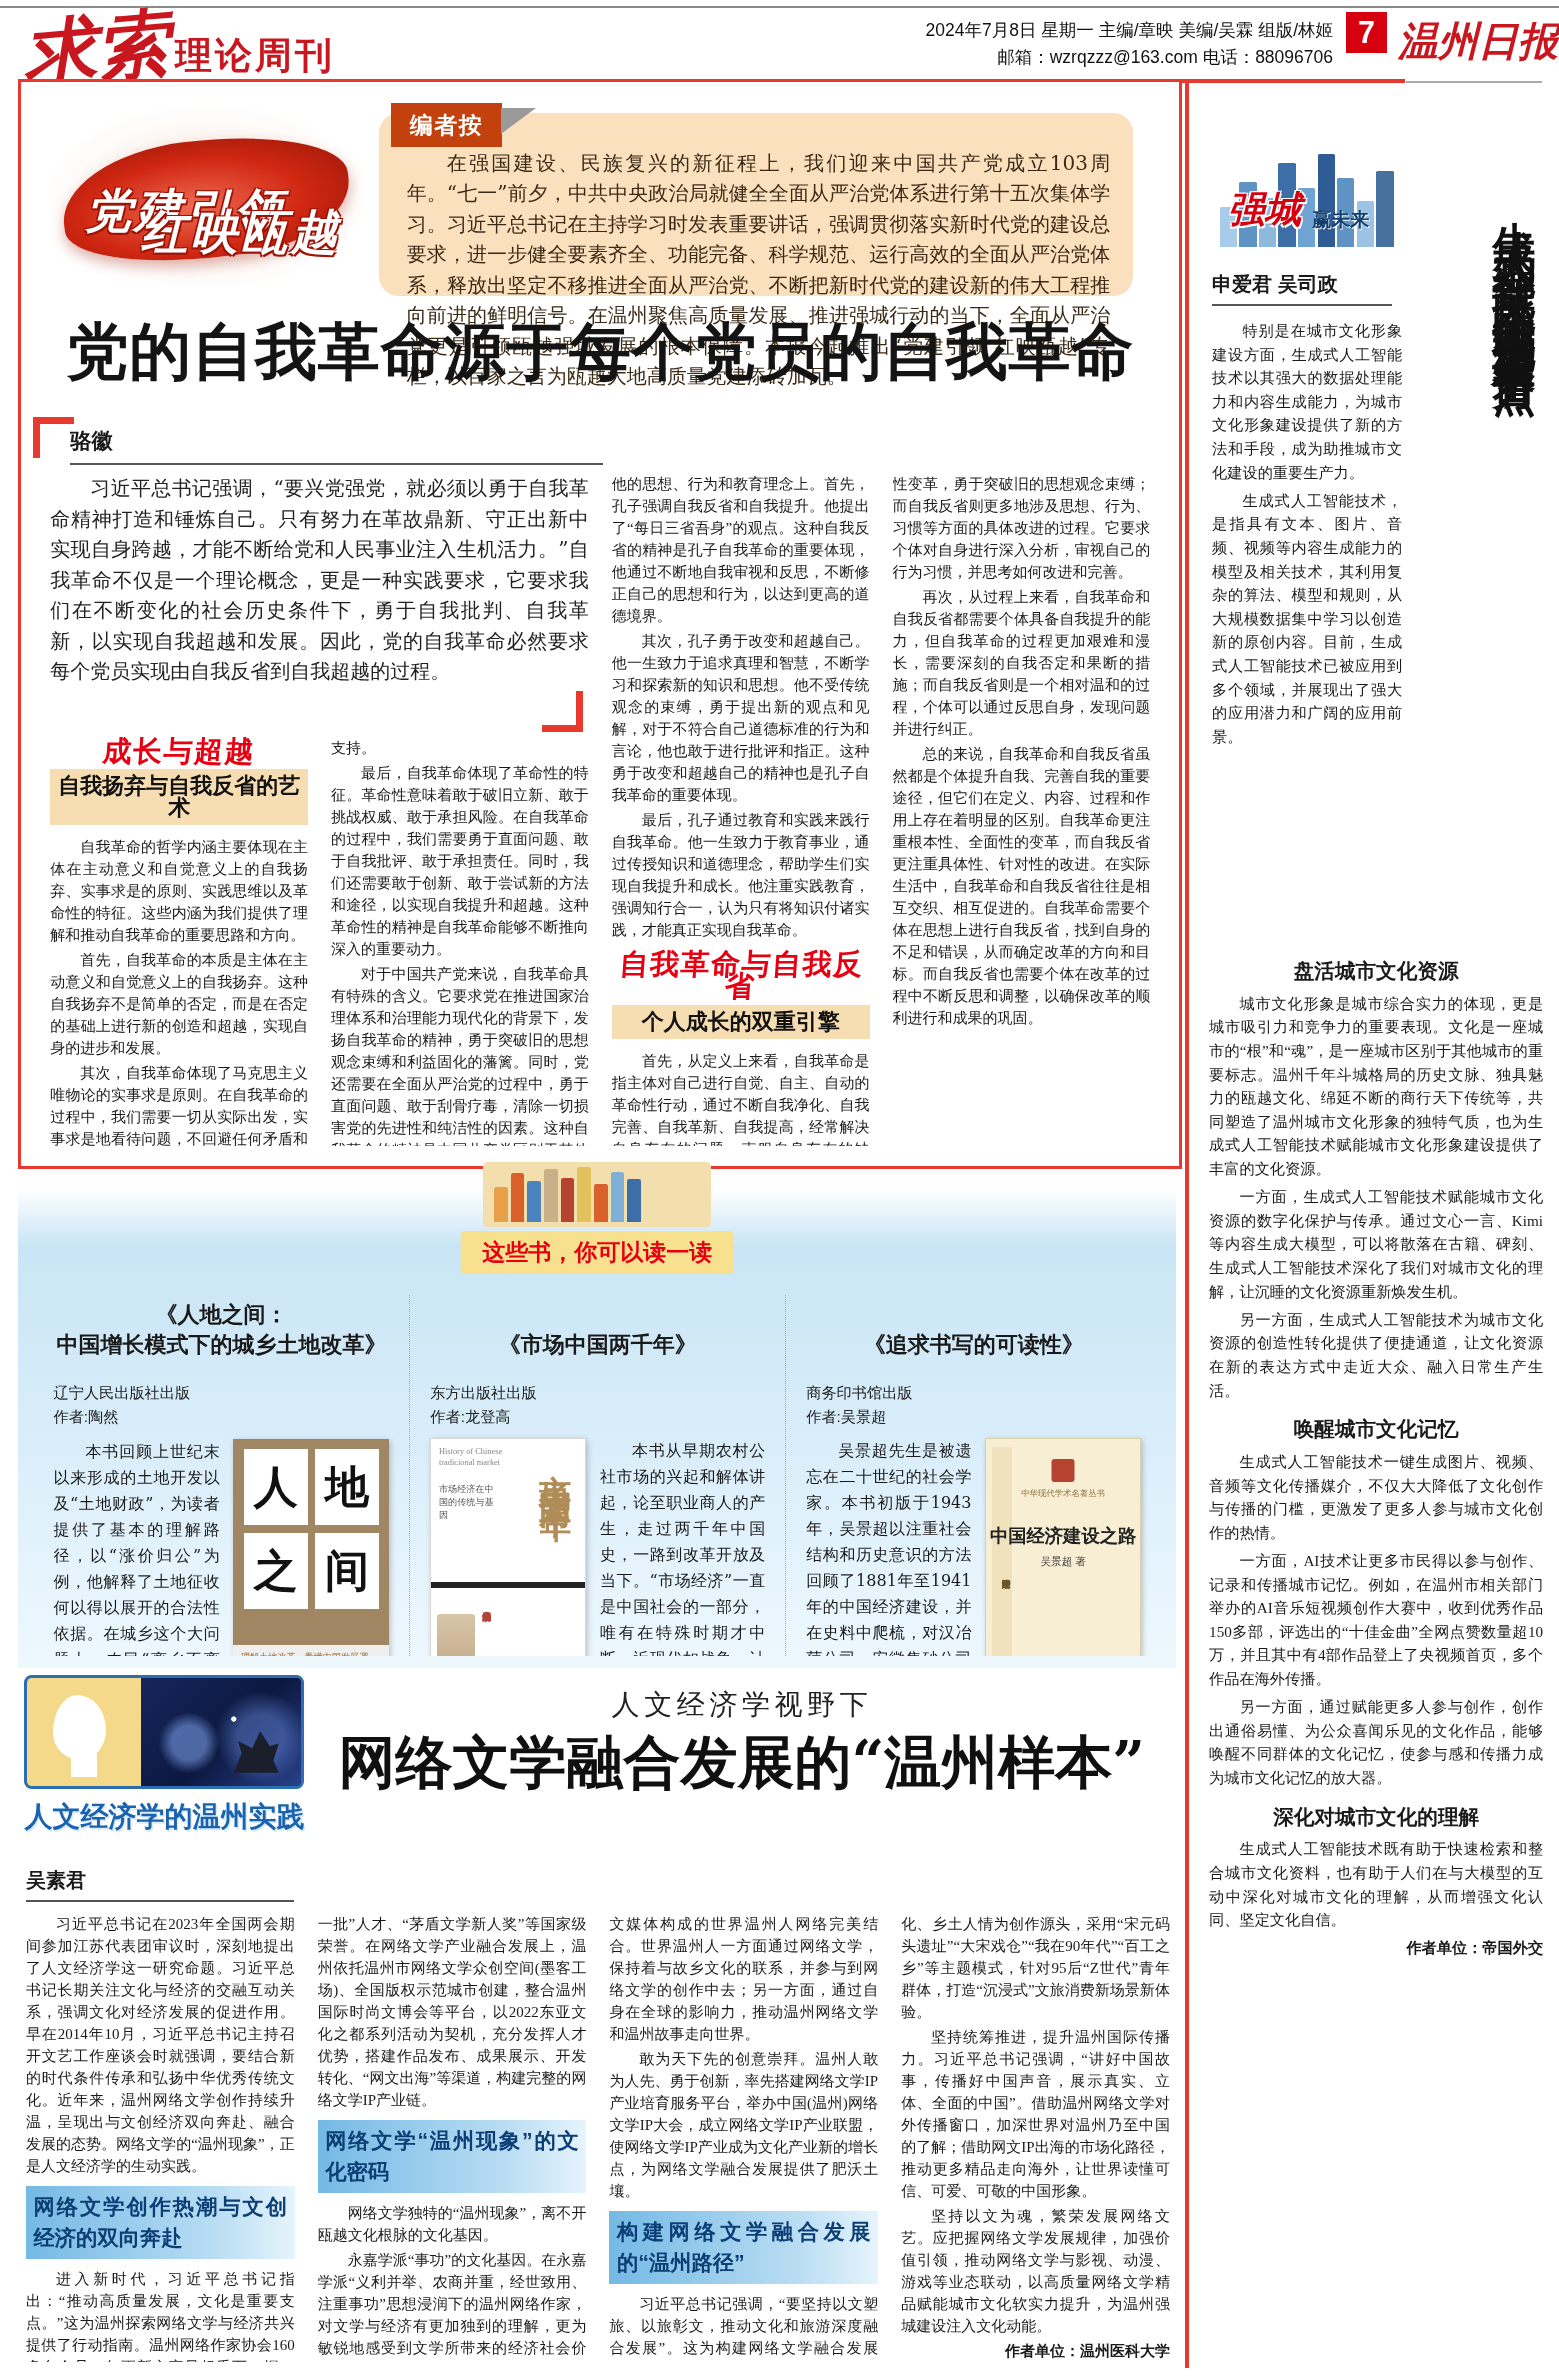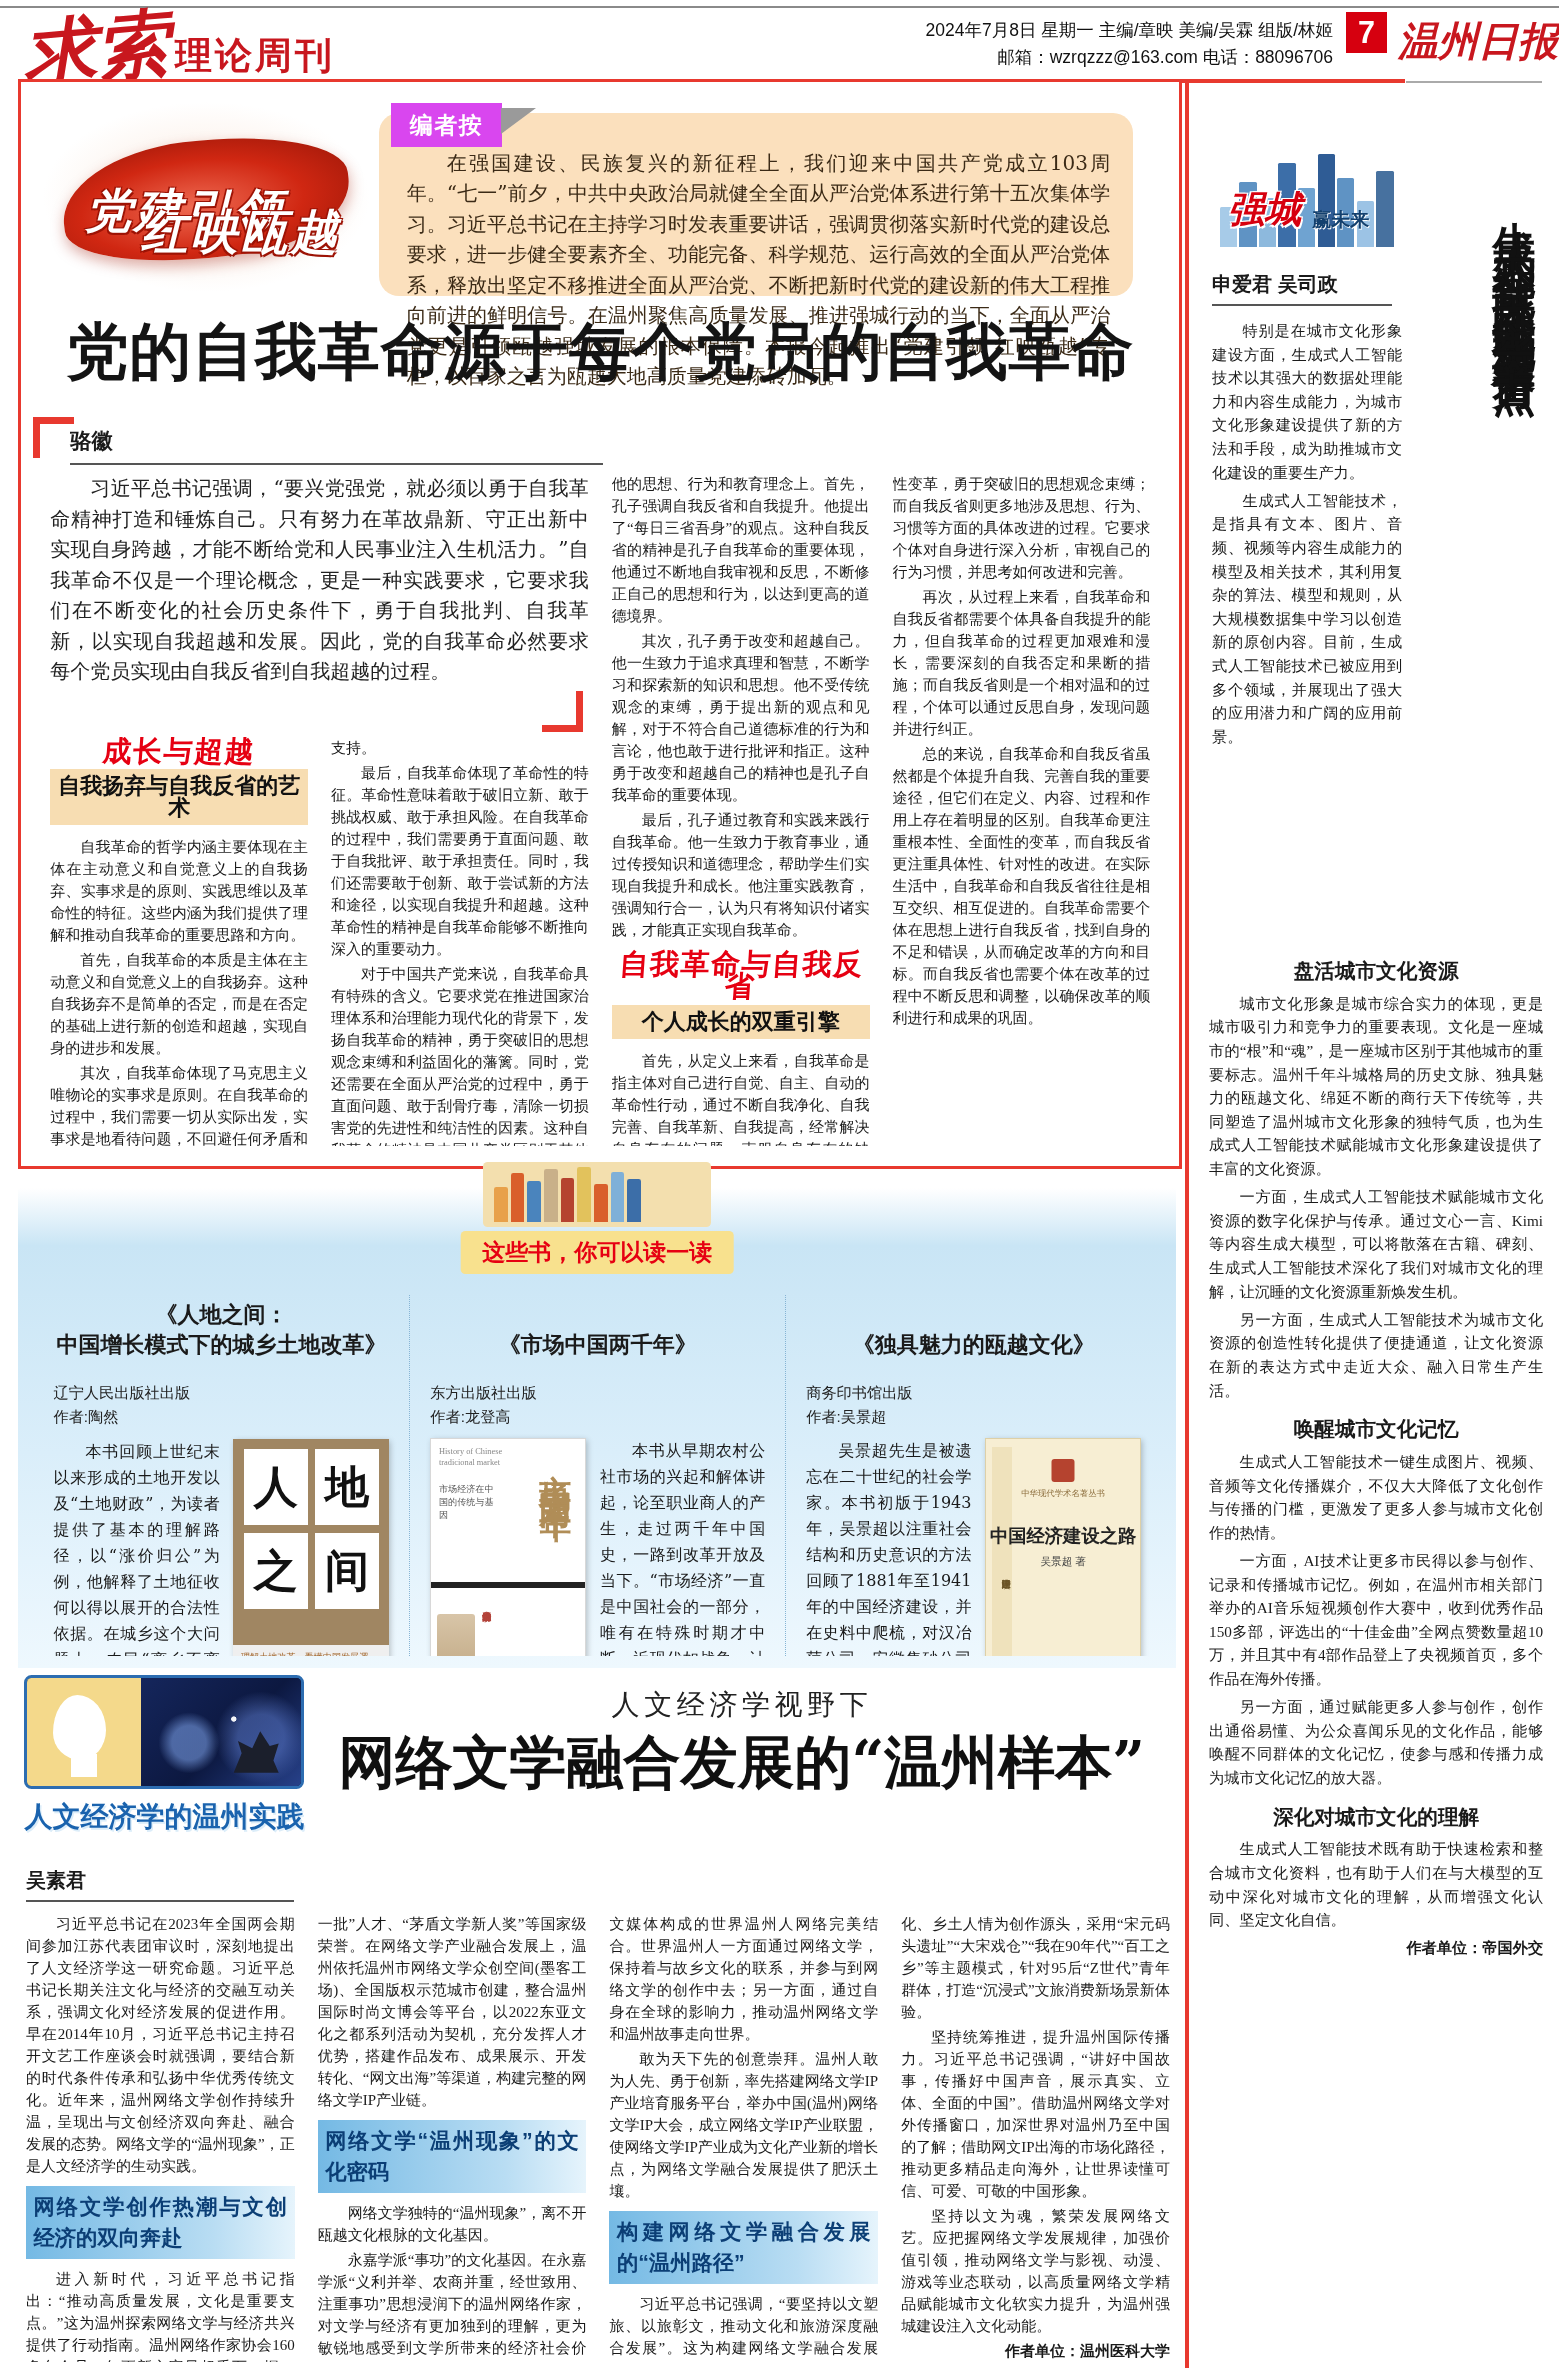--- a/index.html
+++ b/index.html
@@ -31,21 +31,21 @@
   .dj-flag{position:absolute;left:6%;top:20%;width:88%;height:62%;transform:rotate(-7deg);
            border-radius:48% 60% 42% 58% / 62% 45% 58% 40%;
            background:radial-gradient(ellipse at 45% 55%,#ef6a52 0%,#d02712 50%,#8f1306 100%);
            box-shadow:0 6.1px 13.7px rgba(160,30,15,.35);}
   .dj-t1,.dj-t2{position:absolute;font-family:"DejaVu Serif",serif;font-style:italic;font-weight:bold;
                 font-size:47px;color:#fff;letter-spacing:3px;
                 text-shadow:1.5px 1.5px 0 #9d1305,-1.5px -1.5px 0 #9d1305,1.5px -1.5px 0 #9d1305,-1.5px 1.5px 0 #9d1305;}
   .dj-t1{left:13%;top:24%;margin-top:32px;} .dj-t2{left:30%;top:52%;}
   .editor-note{position:absolute;left:358px;top:30.5px;width:754px;height:183px;background:#fbe0bd;
                border-radius:20px;}
-  .en-label{position:absolute;left:12.2px;top:-9.1px;background:#d946ef;color:#fff;
+  .en-label{position:absolute;left:12.2px;top:-9.1px;background:#c2410c;color:#fff;
             font-family:"Liberation Sans",sans-serif;font-weight:900;font-size:23px;
             padding:6.1px 18.3px;letter-spacing:1.5px;}
   .en-label::after{content:"";position:absolute;right:-34px;top:4.6px;border-left:35px solid #9a9a9a;
                    border-bottom:26px solid transparent;}
   .en-text{position:absolute;left:27.4px;right:23px;top:35px;font-family:"DejaVu Serif",serif;
            font-size:20px;line-height:30.5px;text-align:justify;text-indent:2em;color:#3b2a16;}
   .headline{position:absolute;left:30.5px;top:228px;width:1097px;text-align:center;
             font-family:"Liberation Sans",sans-serif;font-weight:900;font-size:62px;color:#141414;
             letter-spacing:0.8px;}
   .quote-open{position:absolute;left:12.2px;top:335px;width:34px;height:34px;
@@ -306,21 +306,21 @@
             <div class="c2-fig"></div>
             <div class="c2-q">为什么市场经济才是中国经济的正道？</div>
 
           </div>
           <div class="b-blurb">本书从早期农村公社市场的兴起和解体讲起，论至职业商人的产生，走过两千年中国史，一路到改革开放及当下。“市场经济”一直是中国社会的一部分，唯有在特殊时期才中断，近现代如战争、计划经济。这本书也可被称为经济学的通识之书，在注释、参考文献等撰写体例基础上，追求书写的可读性，为读者打开了通往市场中国的历史之门。</div>
         </div>
       </div>
 
       <div class="book">
         <div class="b-title" style="margin-top:35px">
-          <div>《独具魅力的瓯越文化》</div>
+          <div>《追求书写的可读性》</div>
         </div>
         <div class="b-meta">
           <div>商务印书馆出版</div>
           <div>作者:吴景超</div>
         </div>
         <div class="b-flow">
           <div class="b-blurb">吴景超先生是被遗忘在二十世纪的社会学家。本书初版于1943年，吴景超以注重社会结构和历史意识的方法回顾了1881年至1941年的中国经济建设，并在史料中爬梳，对汉冶萍公司、安徽售砂公司等企业的失败展开分析，使人看到在战乱时期，国家、外资、帝国外交、民间企业家等多重力量的纠葛和博弈。他对战后“国防第一”的强调、对外资的辩证接纳，都具有罕见的超前意识。</div>
           <div class="cover cover3">
             <div class="c3-spine">中国经济建设之路</div>
             <div class="c3-seal"></div>

